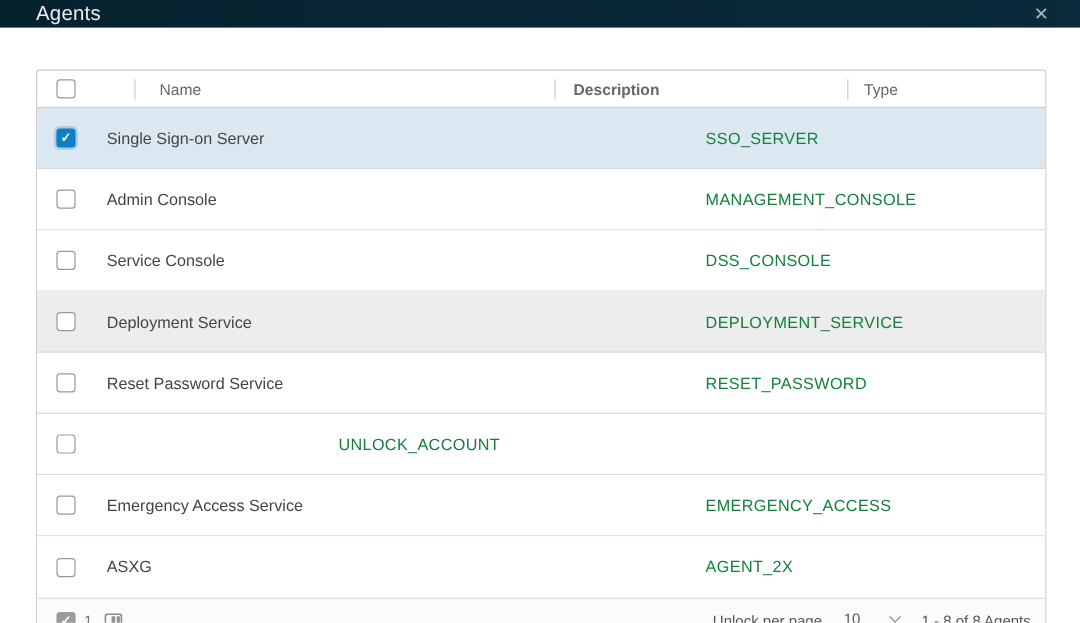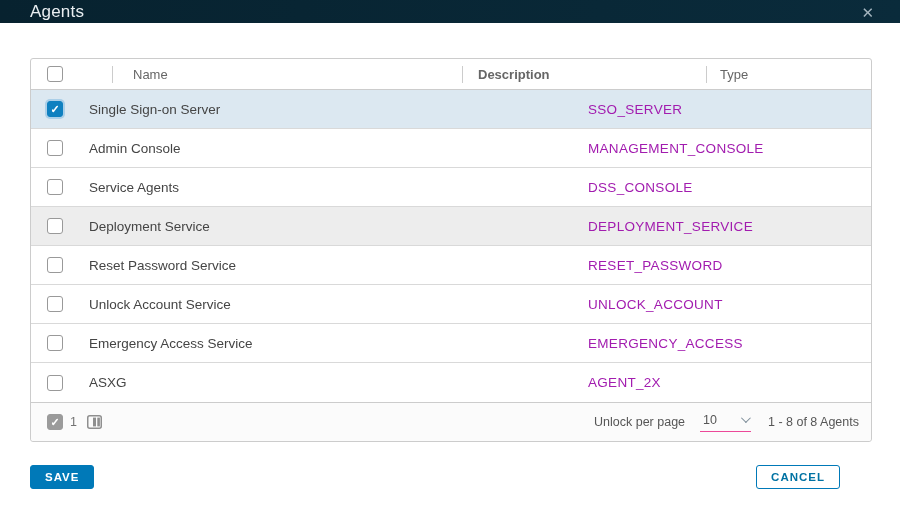--- a/index.html
+++ b/index.html
@@ -55,31 +55,31 @@
   .col-desc   { width: 200px; padding-left: 16px; font-weight: bold; }
   .col-type   { flex: 1 1 auto; padding-left: 14px; }
   .dg-header .cell.sep::before {
     content: "";
     position: absolute; left: 0; top: 7px;
     width: 1px; height: 17px;
     background: #cccccc;
   }
   .dg-row {
     display: flex; align-items: center;
-    height: 39px;
+    height: 51px;
     border-bottom: 1px solid #d9d9d9;
     font-size: 13.5px;
     color: #454545;
     cursor: pointer;
     background: #ffffff;
   }
   .dg-row:last-child { border-bottom: none; }
   .dg-row.selected { background: #dce8f1; }
   .dg-row.hover    { background: #ededed; justify-content: space-between; }
-  .dg-row .col-type { color: #a21caf; letter-spacing: 0.3px; }
+  .dg-row .col-type { color: #15803d; letter-spacing: 0.3px; }
 
   
   .checkbox {
     width: 16px; height: 16px;
     border: 1px solid #999999;
     border-radius: 3px;
     background: #ffffff;
     display: inline-flex;
     align-items: center; justify-content: center;
     flex: none;
@@ -200,21 +200,21 @@
     </div>
     <div class="cell col-name">Admin Console</div>
     <div class="cell col-desc"></div>
     <div class="cell col-type">MANAGEMENT_CONSOLE</div>
   </div>
 
   <div class="dg-row">
     <div class="cell col-select">
       <span class="checkbox"></span>
     </div>
-    <div class="cell col-name">Service Agents</div>
+    <div class="cell col-name">Service Console</div>
     <div class="cell col-desc"></div>
     <div class="cell col-type">DSS_CONSOLE</div>
   </div>
 
   <div class="dg-row hover">
     <div class="cell col-select">
       <span class="checkbox"></span>
     </div>
     <div class="cell col-name">Deployment Service</div>
     <div class="cell col-desc"></div>
@@ -227,21 +227,20 @@
     </div>
     <div class="cell col-name">Reset Password Service</div>
     <div class="cell col-desc"></div>
     <div class="cell col-type">RESET_PASSWORD</div>
   </div>
 
   <div class="dg-row">
     <div class="cell col-select">
       <span class="checkbox"></span>
     </div>
-    <div class="cell col-name">Unlock Account Service</div>
     <div class="cell col-desc"></div>
     <div class="cell col-type">UNLOCK_ACCOUNT</div>
   </div>
 
   <div class="dg-row">
     <div class="cell col-select">
       <span class="checkbox"></span>
     </div>
     <div class="cell col-name">Emergency Access Service</div>
     <div class="cell col-desc"></div>

